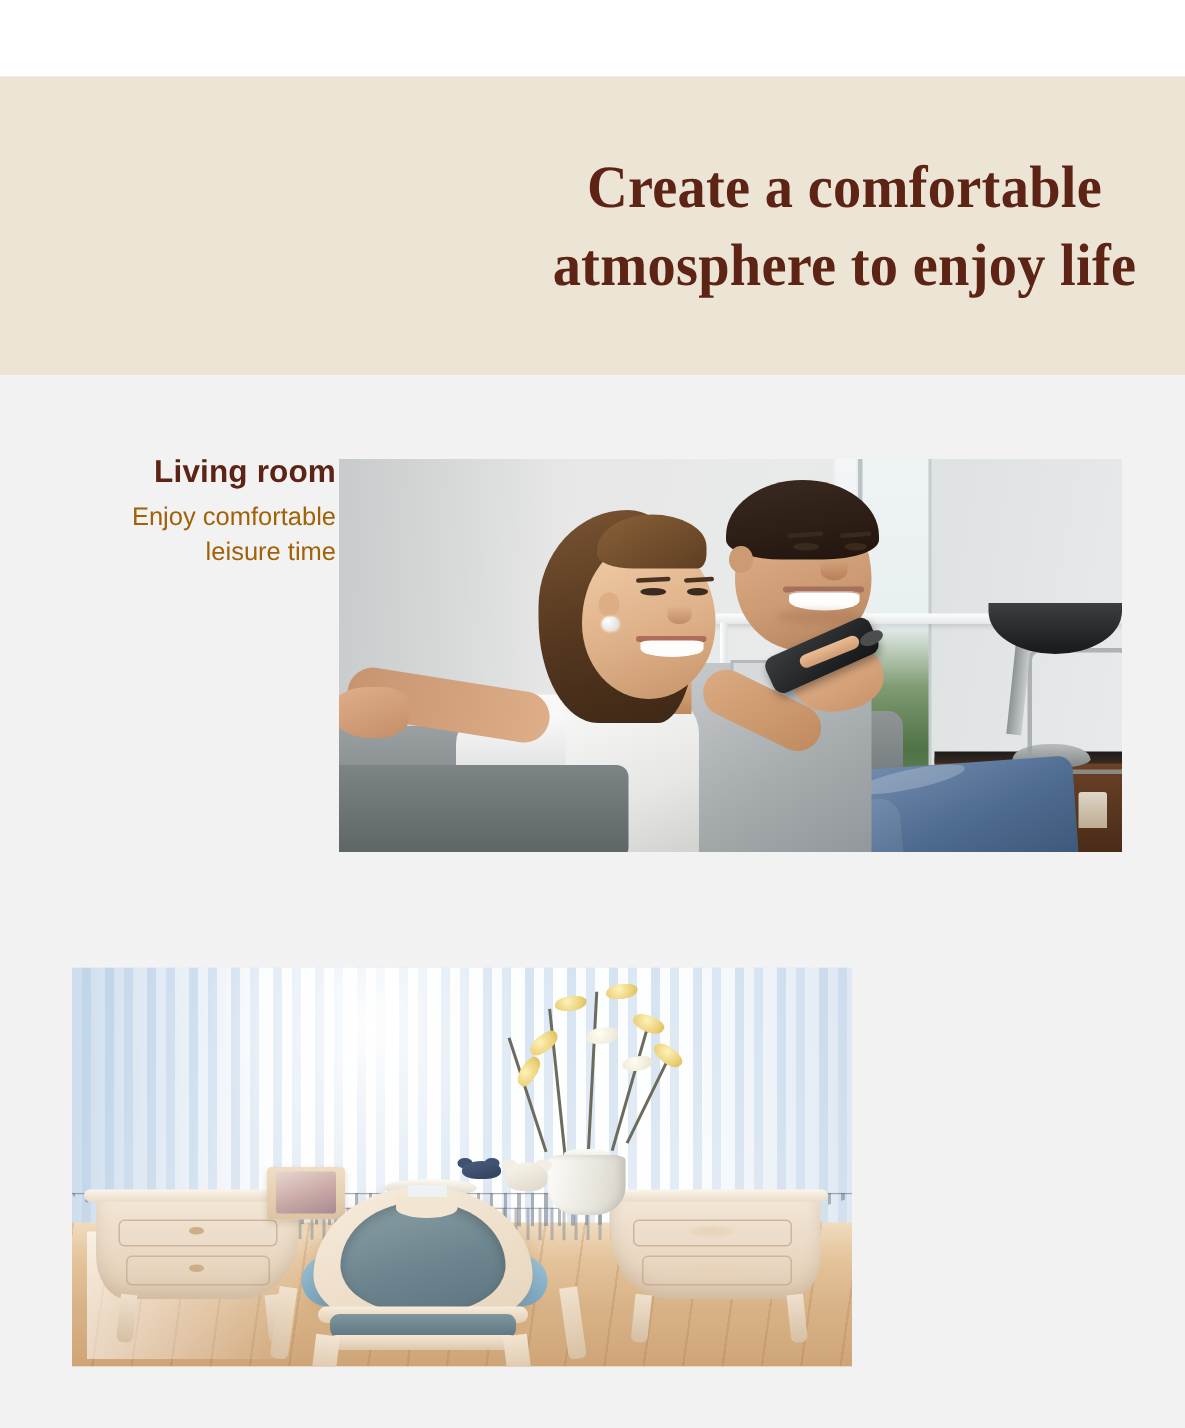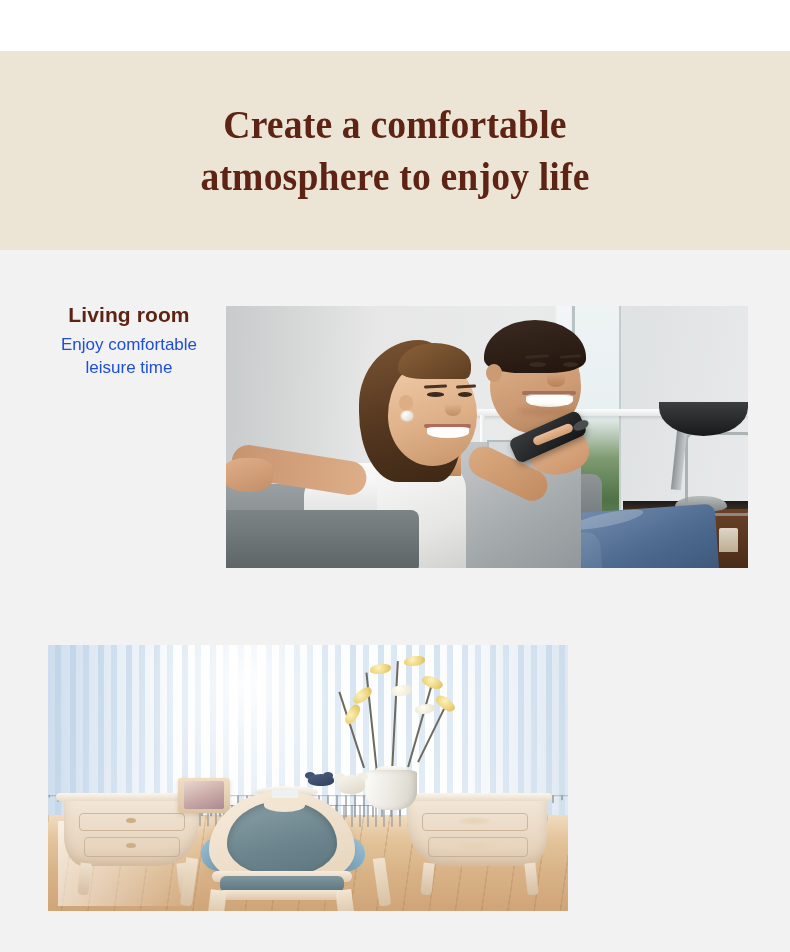--- a/index.html
+++ b/index.html
@@ -12,21 +12,21 @@
   }
   .page{position:relative;width:790px;height:952px;background:#f2f2f2;}
 
   
   .top-strip{position:absolute;left:0;top:0;width:790px;height:51px;background:#ffffff;}
 
   
   .hero{
     position:absolute;left:0;top:51px;width:790px;height:199px;
     background:#ece4d5;
-    display:flex;align-items:center;justify-content:center;
+    display:flex;align-items:center;justify-content:flex-end;
   }
   .hero-title{
     font-family:"Liberation Serif", serif;
     color:#5d2415;
     font-size:40px;
     line-height:1.28;
     text-align:center;
     letter-spacing:.2px;
     transform:scaleX(.94);
     margin:0;padding:0 20px;
@@ -37,28 +37,28 @@
   .sec-head{
     font-size:21px;
     font-weight:bold;
     color:#5d2415;
     letter-spacing:.1px;
     margin:0;
   }
   .sec-sub{
     font-size:17px;
     font-weight:normal;
-    color:#1d4ed8;
+    color:#a16207;
     line-height:1.38;
     margin:6px 0 0 0;
     white-space:pre-line;
   }
 
   
-  .living-text{position:absolute;left:34px;top:303px;width:190px;text-align:center;}
+  .living-text{position:absolute;left:34px;top:303px;width:190px;text-align:right;}
   .living-photo{
     position:absolute;left:226px;top:306px;width:522px;height:262px;
     overflow:hidden;background:#cfd2d3;
   }
 
   
   .bed-text{position:absolute;right:42px;top:640px;width:230px;text-align:right;}
   .bed-photo{
     position:absolute;left:48px;top:645px;width:520px;height:266px;
     overflow:hidden;background:#e9eef5;

